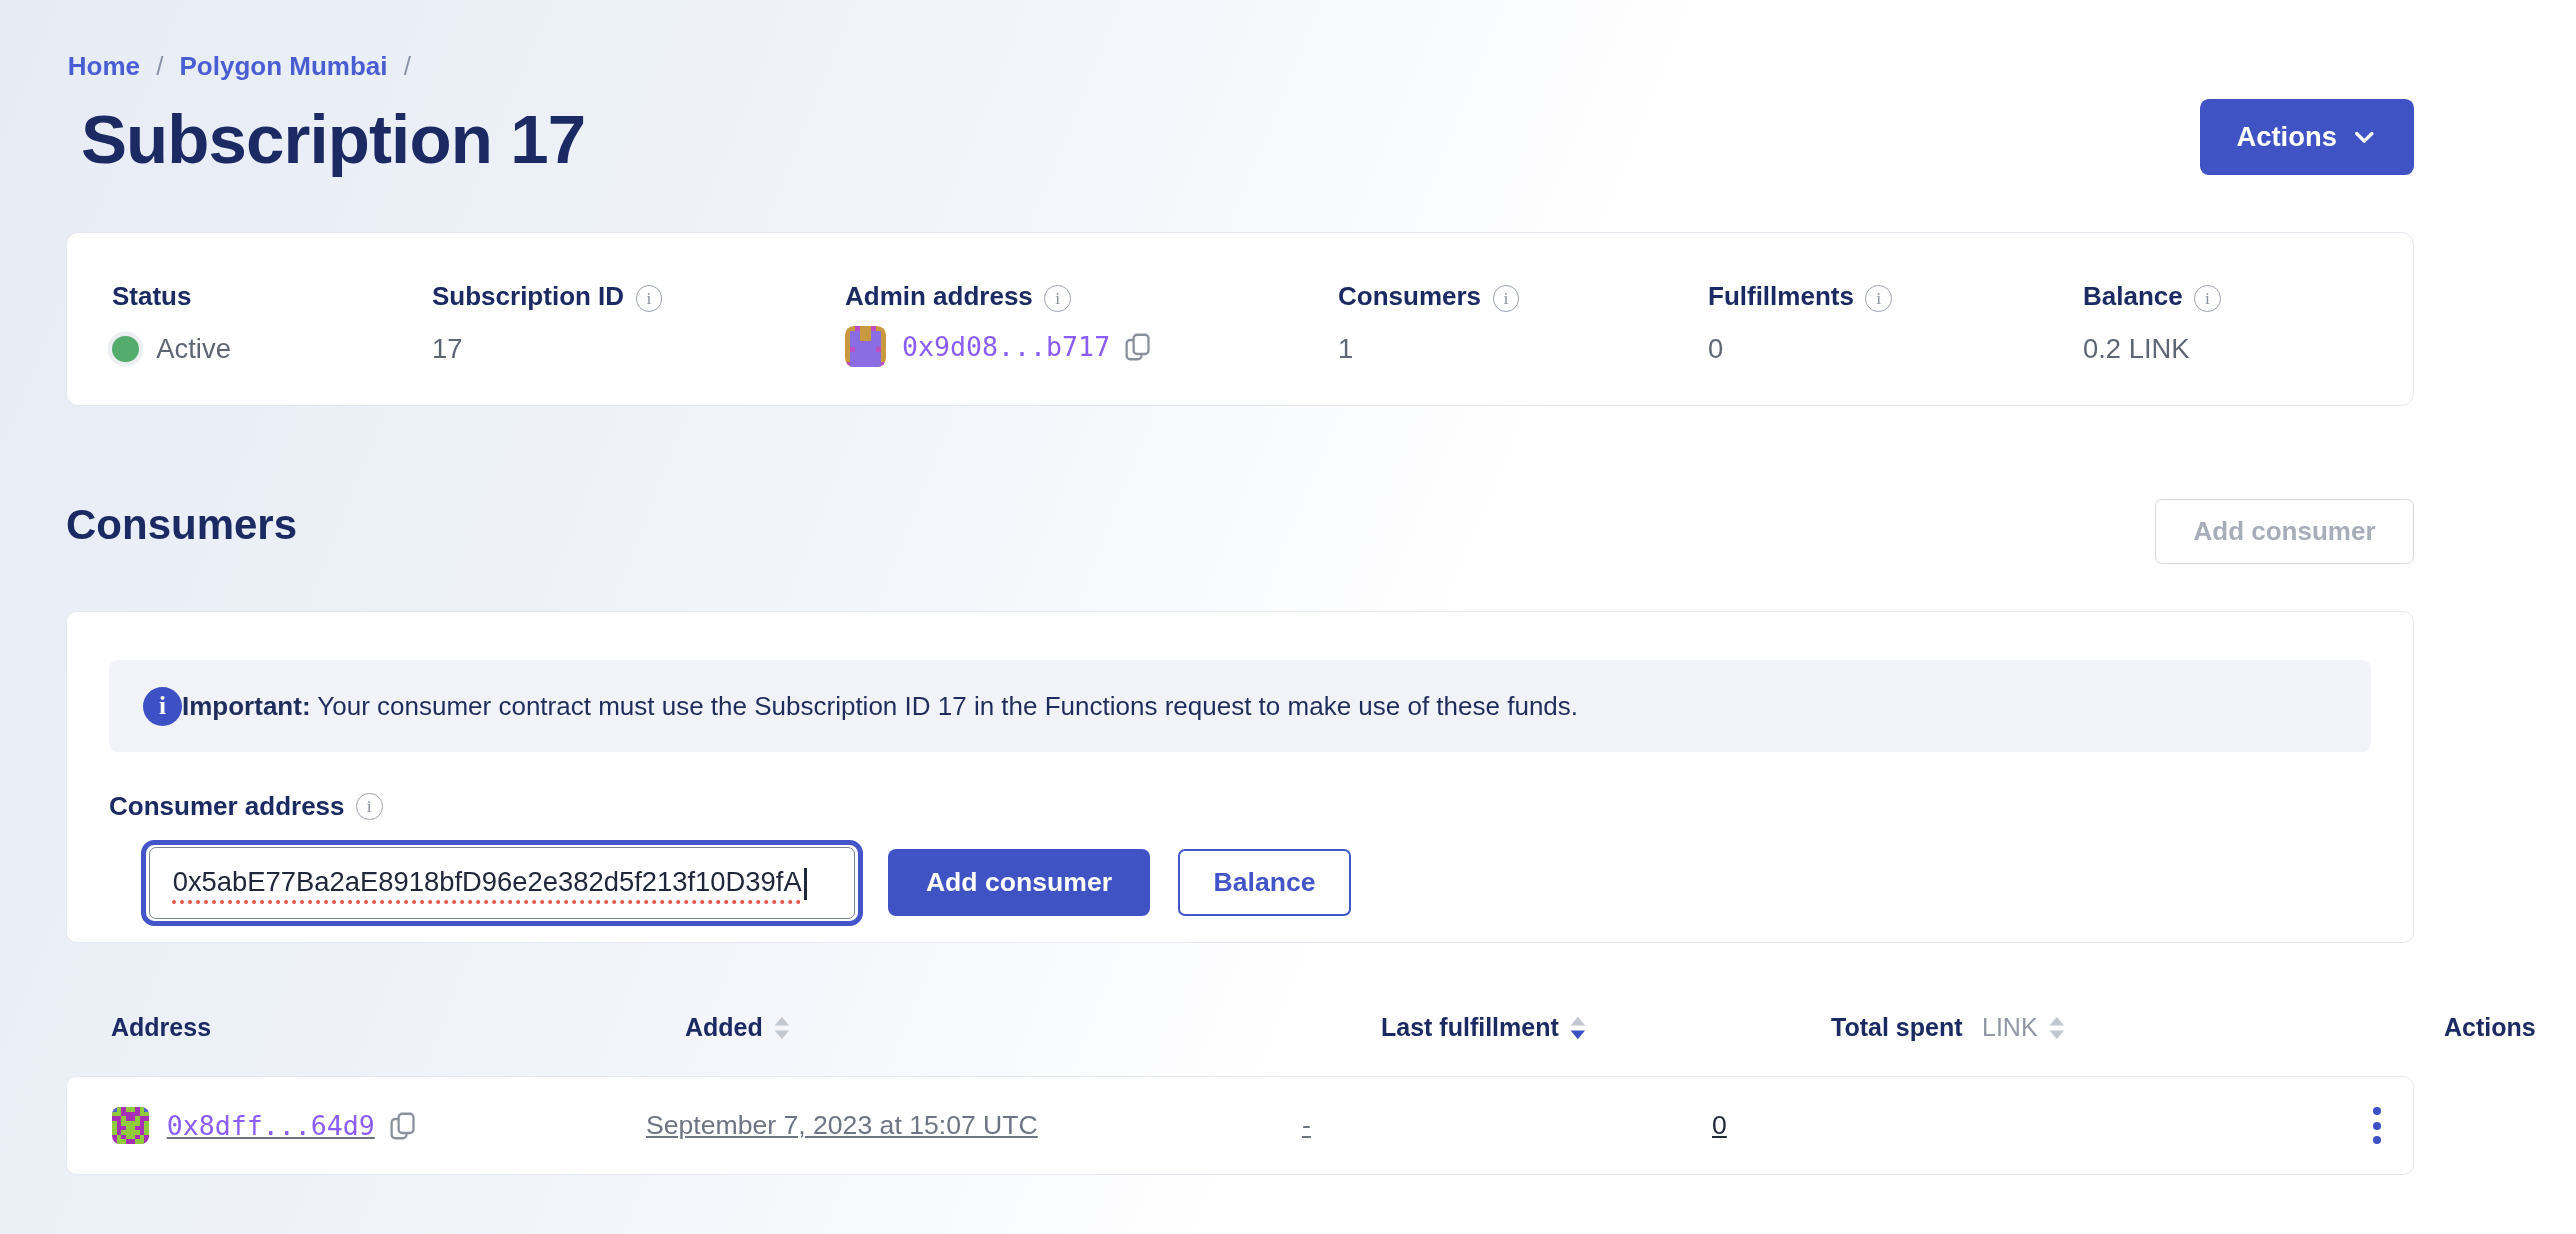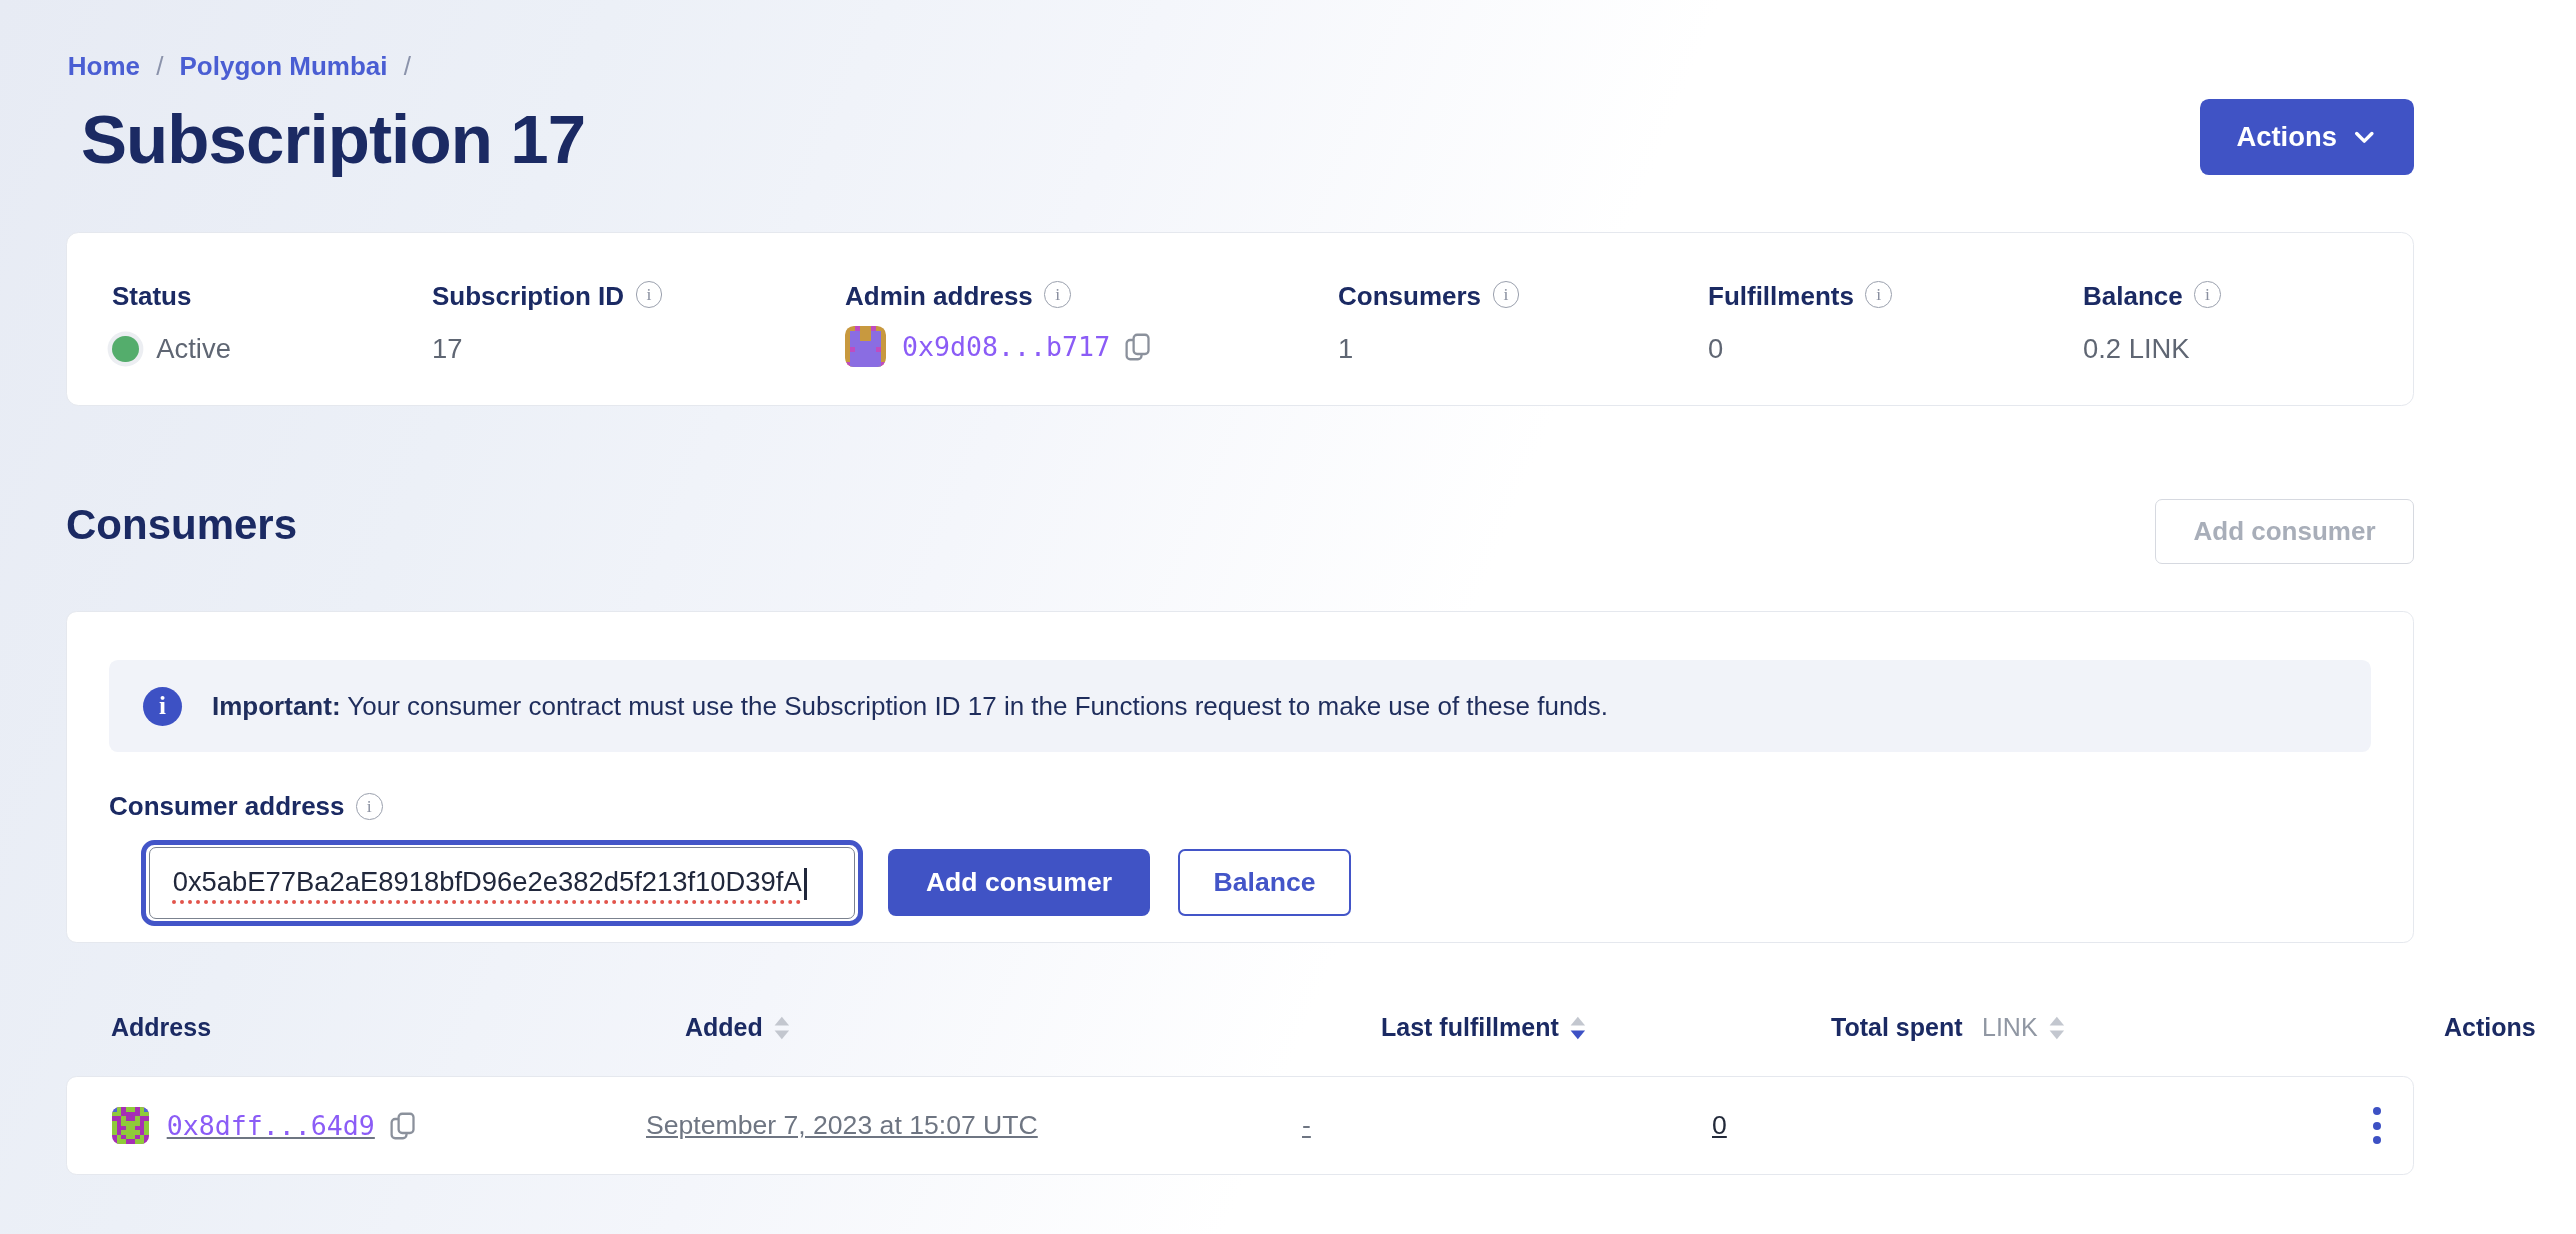--- a/index.html
+++ b/index.html
@@ -24,21 +24,21 @@
        font-family:inherit;font-weight:700;border-radius:8px;}
   .btn-primary{background:#4053c5;color:#ffffff;}
   .actions-btn{position:absolute;top:99px;right:0;width:214px;height:76px;font-size:27.4px;gap:14px;border-radius:8.9px;}
   .chev{width:26.6px;height:26.6px;}
 
   
   .card{background:#ffffff;border:1.8px solid #e5e8ee;border-radius:12.4px;box-sizing:border-box;}
   .stat-card{position:absolute;top:232px;left:0;right:0;height:174px;display:flex;padding:48px 0 0 45px;}
   .stat{flex:0 0 auto;}
   .stat.c1{width:320px}.stat.c2{width:413px}.stat.c3{width:493px}.stat.c4{width:370px}.stat.c5{width:375px}
-  .stat-label{display:flex;align-items:flex-start;font-size:26px;font-weight:700;color:#1b2a63;}
+  .stat-label{display:flex;align-items:flex-end;font-size:26px;font-weight:700;color:#1b2a63;}
   .stat-value{margin-top:21px;font-size:27.4px;color:#5f6673;display:flex;align-items:center;}
   .info{display:inline-flex;align-items:center;justify-content:center;width:26.6px;height:26.6px;margin-left:11.5px;
         border:1.8px solid #9aa0ad;border-radius:50%;box-sizing:border-box;
         font-family:"Liberation Serif",serif;font-size:17.7px;font-weight:400;color:#8a90a0;flex:0 0 auto;}
   .dot{width:26.6px;height:26.6px;border-radius:50%;background:#54ad6c;box-shadow:0 0 0 4.4px #eceef2;margin-right:17.7px;flex:0 0 auto;}
   .avatar{display:inline-block;overflow:hidden;flex:0 0 auto;}
   .avatar svg{display:block;width:100%;height:100%;}
   .avatar.admin{width:41px;height:41px;border-radius:8.9px;margin-right:16px;}
   .avatar.row{width:37px;height:37px;border-radius:8px;margin-right:17.7px;}
   .addr{font-family:"DejaVu Sans Mono","Liberation Mono",monospace;color:#8b5cf6;text-decoration:none;cursor:pointer;font-size:26.6px;}
@@ -50,21 +50,21 @@
   .add-consumer-disabled{position:absolute;top:499px;right:0;width:259px;height:65px;
      background:#ffffff;border:1.8px solid #d6d9e0;border-radius:7px;color:#a8aeb9;font-size:26px;font-weight:700;
      display:flex;align-items:center;justify-content:center;cursor:default;}
 
   
   .form-card{position:absolute;top:611px;left:0;right:0;height:332px;border-radius:10.6px;padding:48px 42px;box-sizing:border-box;}
   .banner{width:2262px;height:92px;background:#f1f3f9;border-radius:8.9px;display:flex;align-items:center;
           padding-left:34px;box-sizing:border-box;}
   .banner-icon{width:39px;height:39px;border-radius:50%;background:#3d51c4;color:#fff;display:flex;align-items:center;justify-content:center;
           font-family:"Liberation Serif",serif;font-size:25px;font-weight:700;flex:0 0 auto;}
-  .banner-text{margin-left:30px;font-size:26px;color:#1f2d5c;}
+  .banner-text{font-size:26px;color:#1f2d5c;}
   .banner-text .emph{font-weight:700;}
   .field-label{display:flex;align-items:center;margin-top:39px;font-size:26px;font-weight:700;color:#1b2a63;}
   .form-row{display:flex;align-items:center;margin-top:17.7px;padding-left:32px;}
   .focus-ring{width:722px;border:5.3px solid #4355c8;border-radius:13.3px;background:#ffffff;padding:2.7px;box-sizing:border-box;flex:0 0 auto;}
   .text-input{border:1.8px solid #7b828f;border-radius:7px;background:#fff;padding:17.7px 23px;box-sizing:border-box;
       font-size:27.4px;color:#20273b;white-space:nowrap;overflow:hidden;cursor:text;}
   .misspell{text-decoration:underline dotted #e2544b 3.5px;text-underline-offset:8.9px;}
   .caret{display:inline-block;width:2.7px;height:32px;background:#20273b;vertical-align:middle;margin-left:2.7px;}
   .submit-btn{width:262px;height:67px;font-size:26.6px;margin-left:25px;}
   .cancel-btn{width:173px;height:67px;font-size:26.6px;margin-left:28px;background:#ffffff;color:#4355c8;border:2.7px solid #4355c8;border-radius:7px;}

